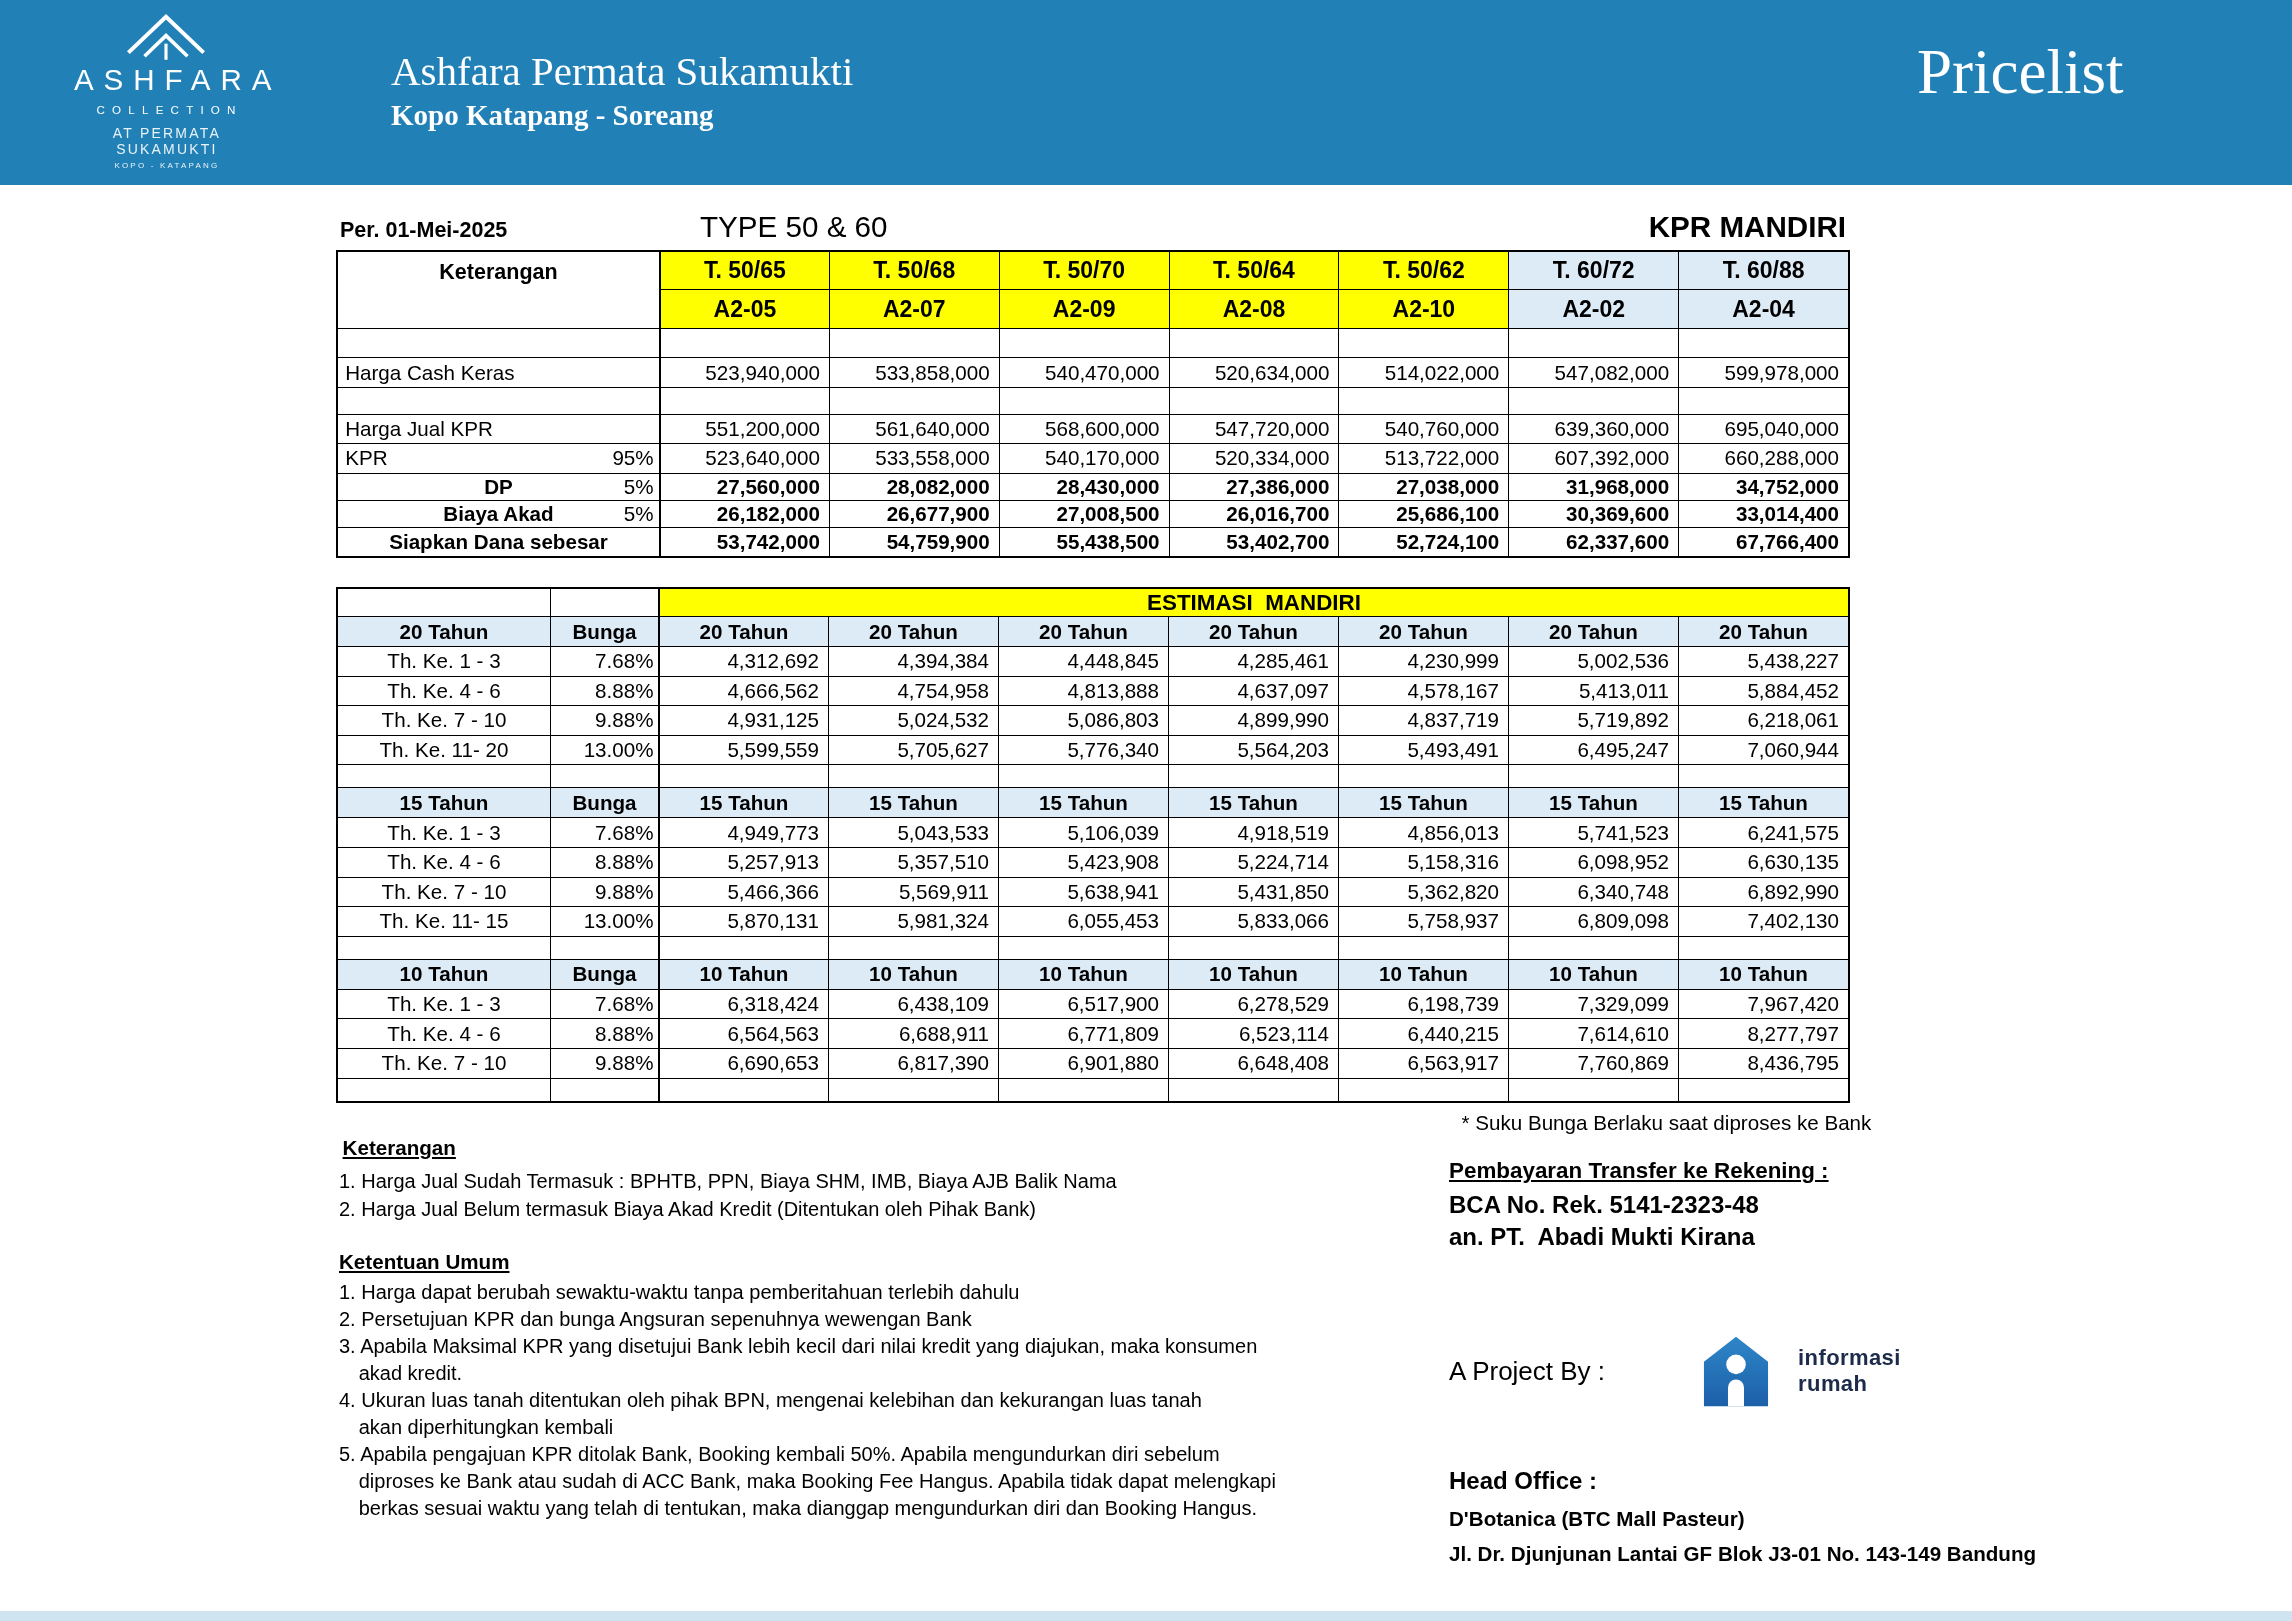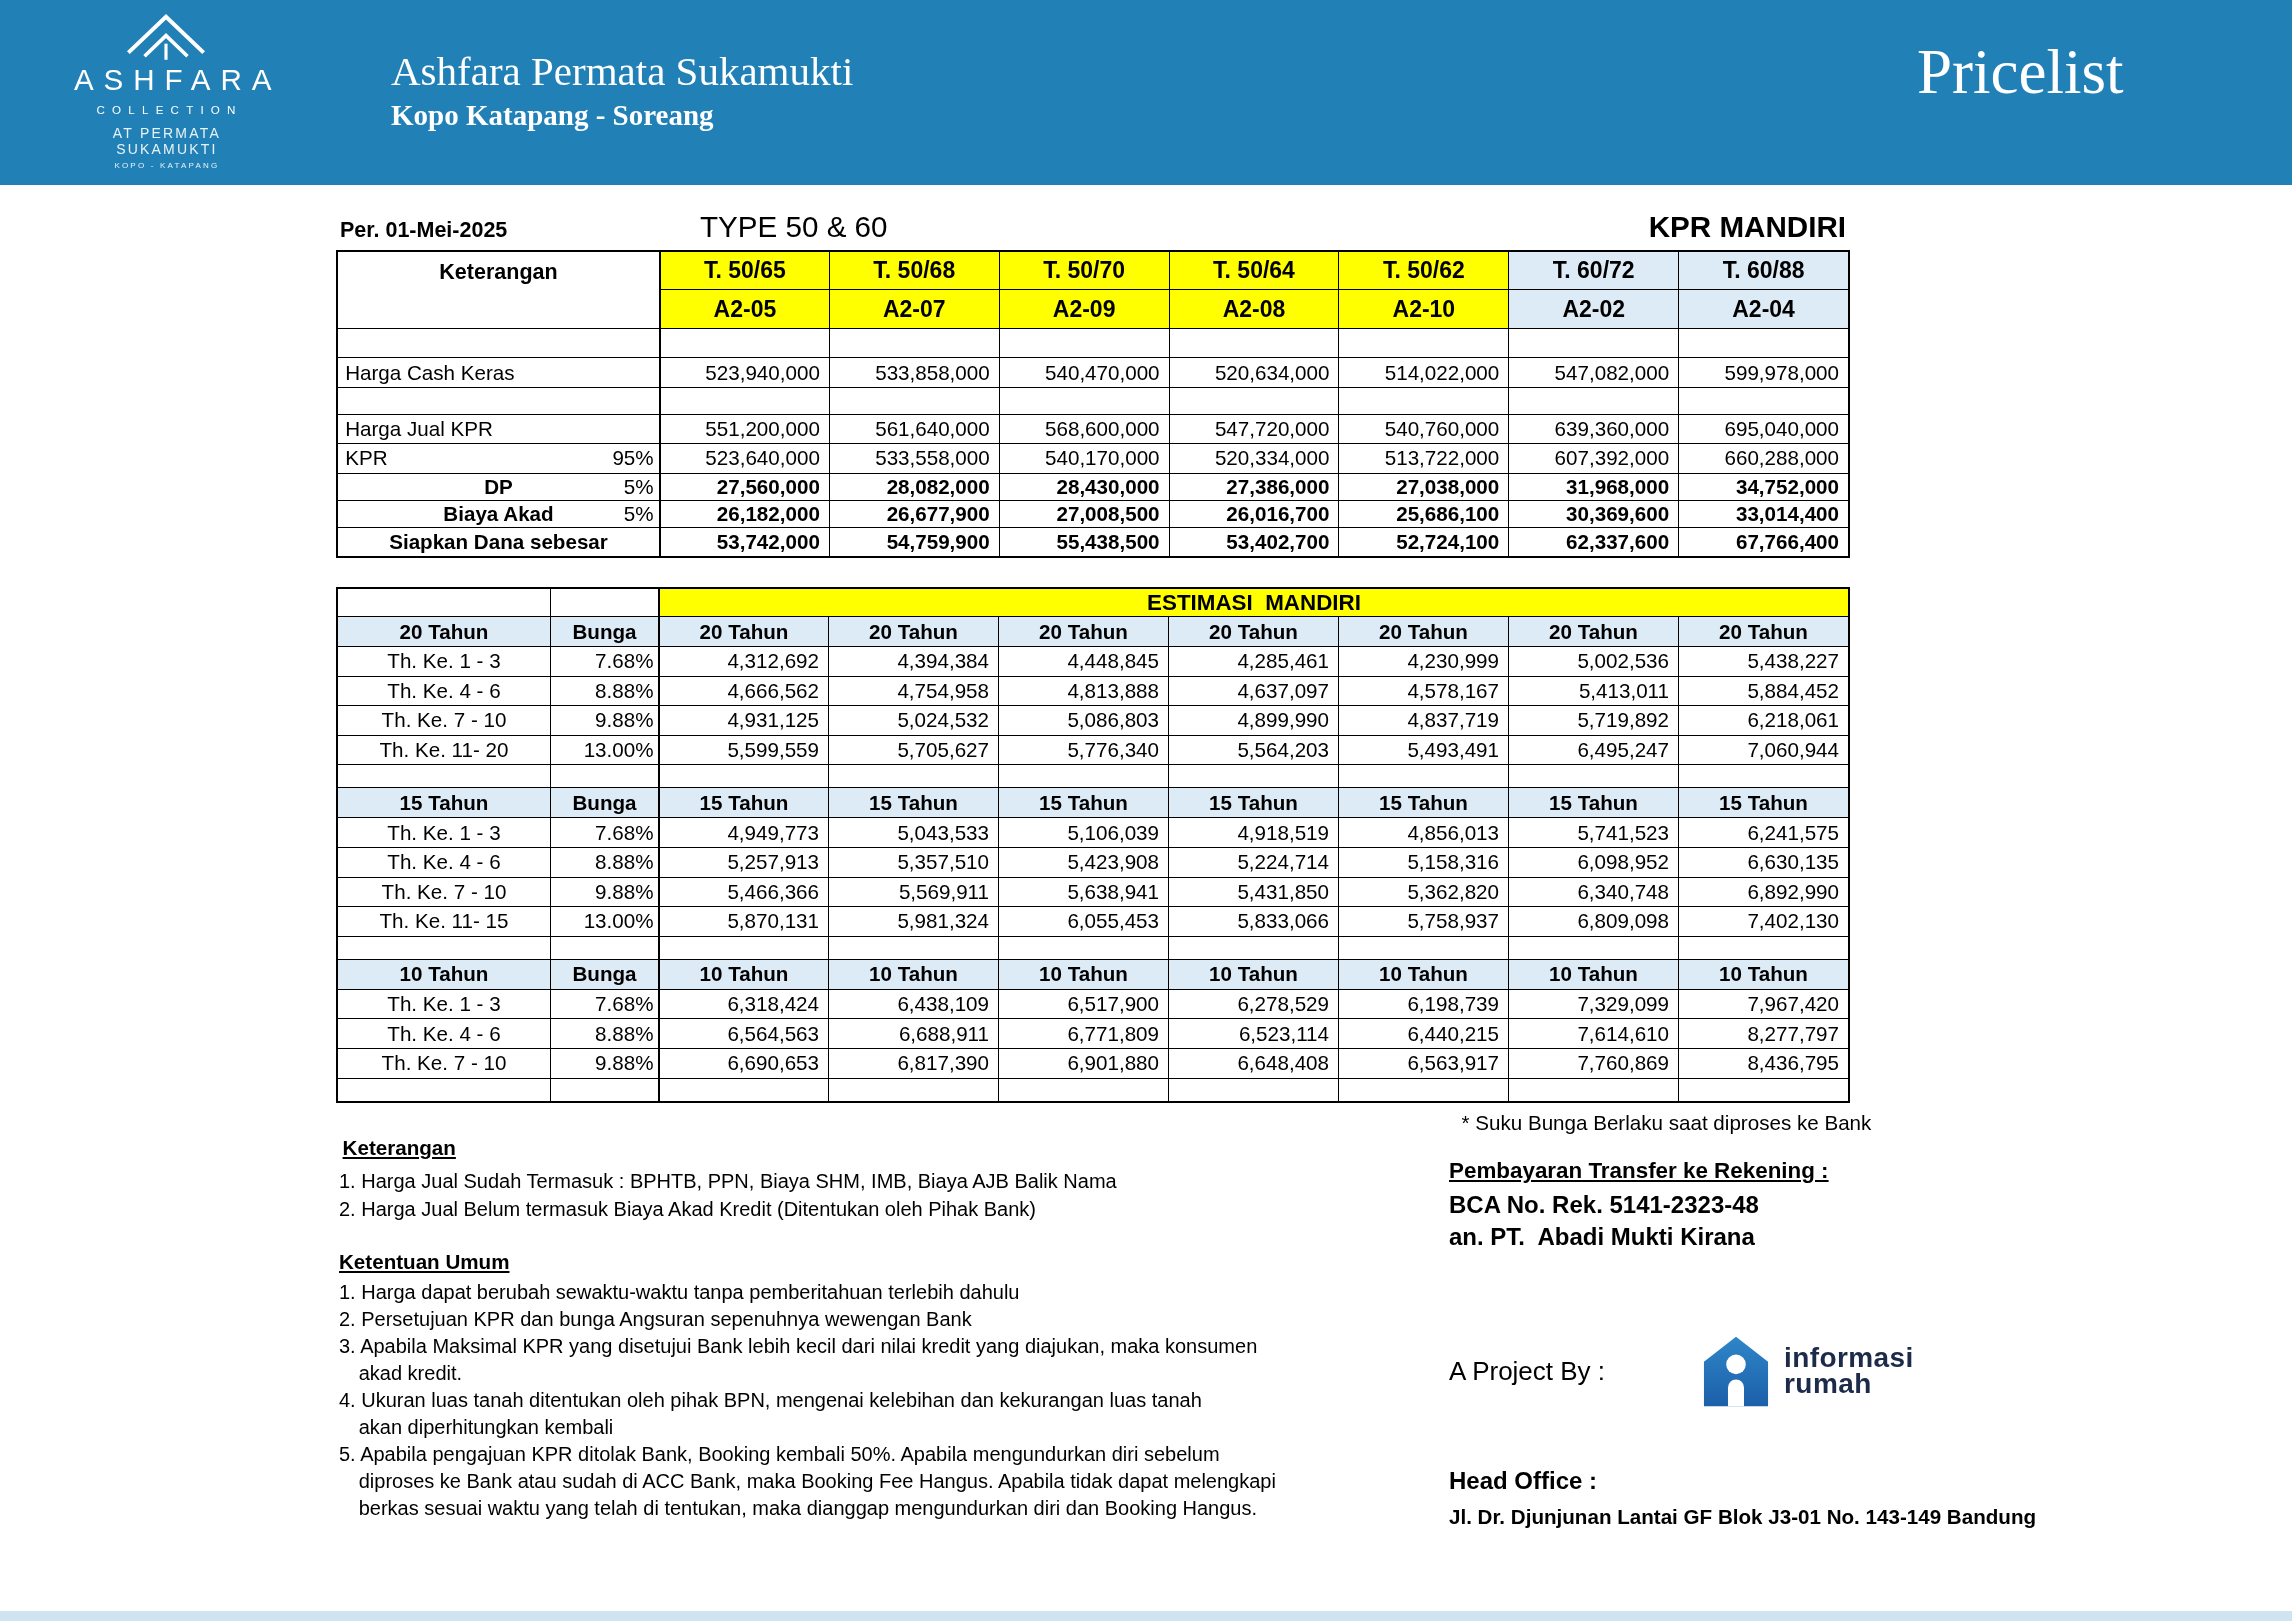--- a/index.html
+++ b/index.html
@@ -79,21 +79,21 @@
 
   
   .notes-right{position:absolute;left:1449px;top:1111px;width:716px;}
   .rate-note{font-weight:400;font-size:20.6px;padding-left:12.5px;}
   .pay-title{font-weight:700;font-size:22.4px;text-decoration:underline;margin-top:23px;}
   .pay-acct{font-weight:700;font-size:24px;margin-top:7.2px;}
   .pay-name{font-weight:700;font-size:24px;margin-top:3.6px;white-space:pre;}
   .project{display:flex;align-items:center;margin-top:84px;}
   .project-label{font-size:26px;margin-right:97px;}
   .ir-logo{display:flex;align-items:center;}
-  .ir-text{margin-left:14px;color:var(--logo_text);font-weight:700;font-size:28px;line-height:26px;letter-spacing:0.4px;}
+  .ir-text{margin-left:28px;color:var(--logo_text);font-weight:700;font-size:22px;line-height:26px;letter-spacing:0.4px;}
   .head-office{margin-top:59px;}
   .ho-title{font-weight:700;font-size:24px;}
   .ho-line1{font-weight:700;font-size:20.6px;margin-top:12.5px;}
   .ho-line2{font-weight:700;font-size:20.6px;margin-top:10.7px;}
 
   .bottom-strip{position:absolute;left:0;bottom:0;width:2293px;height:9.9px;background:#cfe4f0;}
 </style>
 </head>
 <body>
 
@@ -380,19 +380,20 @@
           <path d="M29 59 a9 9 0 0 1 18 0 L47 80 L29 80 Z" fill="#ffffff"></path>
         </svg>
         <span class="ir-text">
           <div>informasi</div>
           <div>rumah</div>
         </span>
       </span>
     </div>
     <div class="head-office">
       <div class="ho-title">Head Office :</div>
+      <div class="ho-line1">D'Botanica (BTC Mall Pasteur)</div>
       <div class="ho-line2">Jl. Dr. Djunjunan Lantai GF Blok J3-01 No. 143-149 Bandung</div>
     </div>
   </div>
 
   <div class="bottom-strip"></div>
 </div>
 
 
 </body></html>

